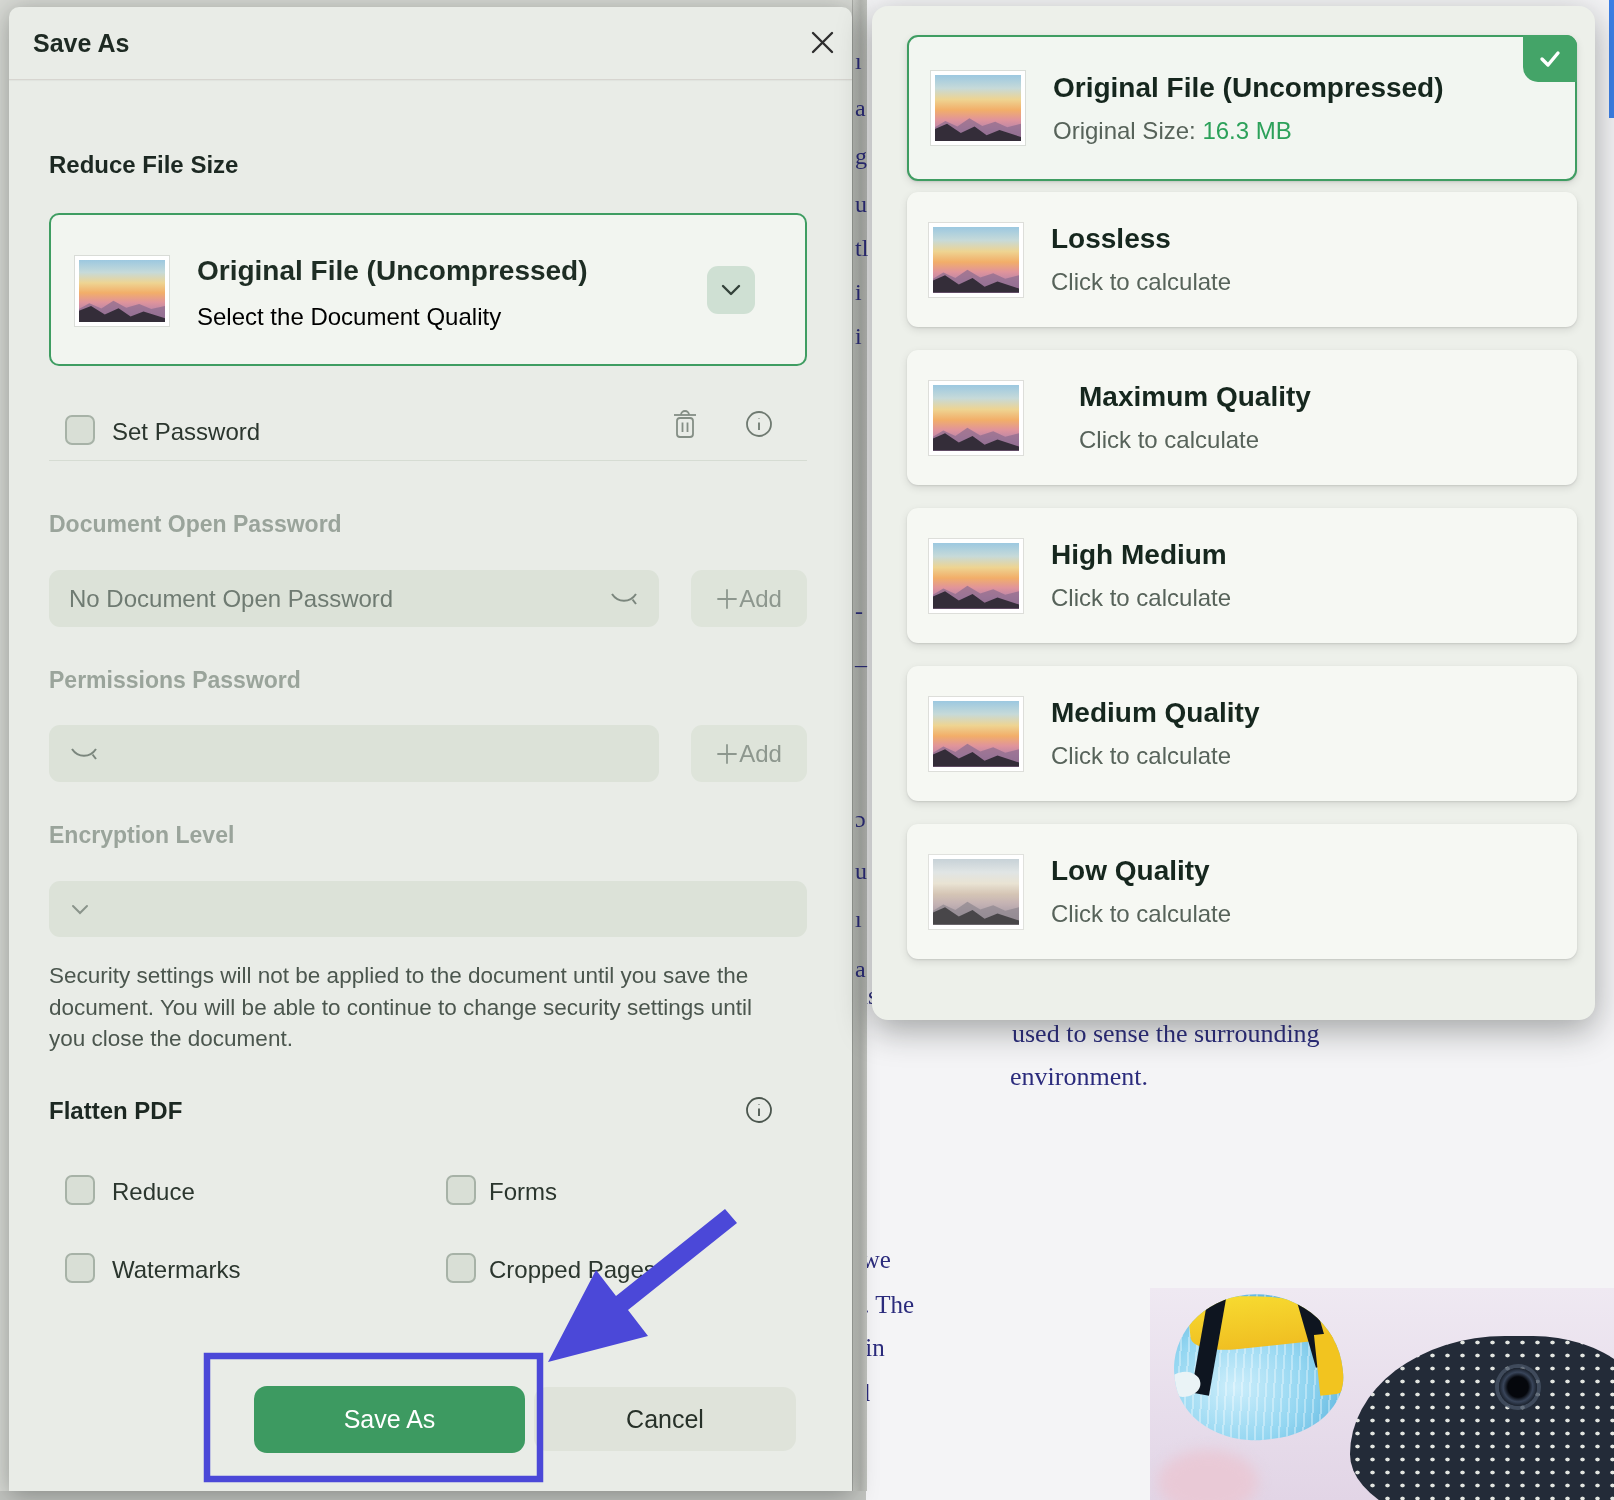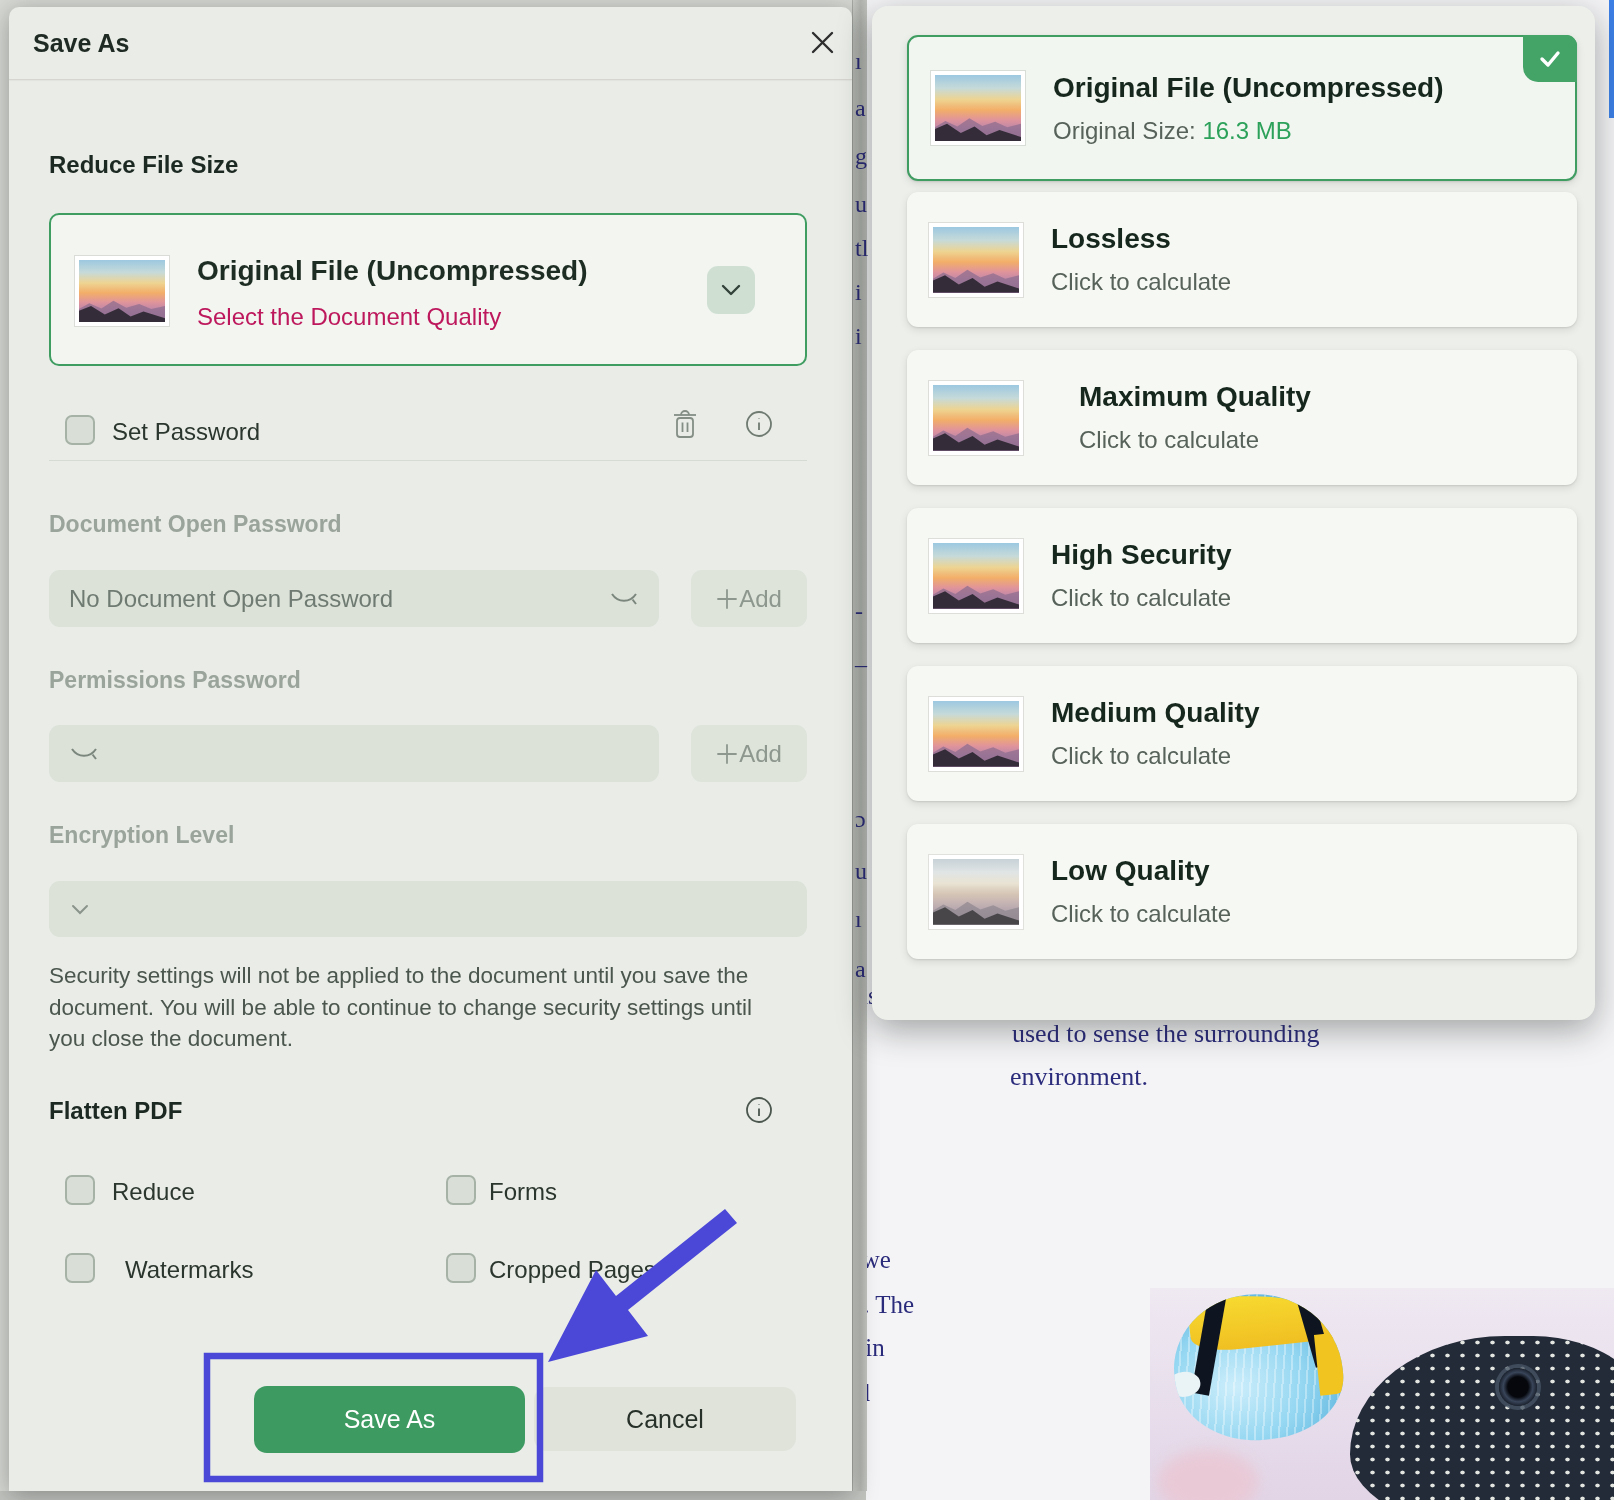--- a/index.html
+++ b/index.html
@@ -41,21 +41,21 @@
   
   #save-dialog{position:absolute;left:9px;top:7px;width:843px;height:1484px;background:#e9ece7;
     border-radius:10px 10px 0 0;box-shadow:0 4px 26px rgba(20,25,22,.35);}
   .dlg-title{position:absolute;left:24px;top:22px;font-size:25px;font-weight:bold;color:#1e2a23;}
   .close-btn{position:absolute;left:795px;top:17px;width:36px;height:36px;display:flex;align-items:center;justify-content:center;cursor:pointer;}
   .hdr-divider{position:absolute;left:0;top:72px;width:100%;height:1px;background:#d7d5d0;box-shadow:0 1px 1px rgba(0,0,0,.04);}
   .section-heading{position:absolute;font-size:24px;font-weight:bold;color:#1c2822;}
   .quality-card{position:absolute;left:40px;top:206px;width:758px;height:153px;background:#f2f5f0;
     border:2px solid #3f9d62;border-radius:10px;box-sizing:border-box;}
   .q-title{position:absolute;left:146px;top:40px;font-size:28px;font-weight:bold;color:#1e2d24;white-space:nowrap;}
-  .q-sub{position:absolute;left:146px;top:88px;font-size:24px;color:#be185d;white-space:nowrap;}
+  .q-sub{position:absolute;left:146px;top:88px;font-size:24px;color:#000000;white-space:nowrap;}
   .chevron-btn{position:absolute;left:656px;top:51px;width:48px;height:48px;background:#cfe0d3;border-radius:11px;
     display:flex;align-items:center;justify-content:center;cursor:pointer;}
 
   .thumb{position:absolute;background:#fff;padding:4px;box-shadow:0 0 0 1px rgba(0,0,0,.10);}
   .thumb-inner{position:relative;width:100%;height:100%;overflow:hidden;
     background:linear-gradient(180deg,#9cc8e0 0%,#c6dad9 20%,#eed492 37%,#f2ae69 53%,#e0949b 68%,#ba85a8 82%,#8d6d96 100%);}
   .thumb-inner::before{content:'';position:absolute;left:0;right:0;bottom:0;height:52%;background:#8f6d8f;opacity:.75;
     clip-path:polygon(0 60%,12% 42%,26% 58%,40% 34%,55% 56%,70% 44%,84% 60%,100% 50%,100% 100%,0 100%);}
   .thumb-inner::after{content:'';position:absolute;left:0;right:0;bottom:0;height:40%;background:#342d39;
     clip-path:polygon(0 100%,0 55%,14% 35%,30% 70%,46% 45%,60% 78%,75% 58%,100% 85%,100% 100%);}
@@ -258,21 +258,21 @@
             <path d="M15 9 V9.5 M15 13.5 V21"></path>
         </svg>
       </span>
     </div>
 
     <div class="checkbox" style="left:56px;top:1168px;"></div>
     <div class="cb-label" style="left:103px;top:1171px;">Reduce</div>
     <div class="checkbox" style="left:437px;top:1168px;"></div>
     <div class="cb-label" style="left:480px;top:1171px;">Forms</div>
     <div class="checkbox" style="left:56px;top:1246px;"></div>
-    <div class="cb-label" style="left:103px;top:1249px;margin-left:13px;">Watermarks</div>
+    <div class="cb-label" style="left:103px;top:1249px;">Watermarks</div>
     <div class="checkbox" style="left:437px;top:1246px;"></div>
     <div class="cb-label" style="left:480px;top:1249px;">Cropped Pages</div>
 
     <button class="primary-btn">Save As</button>
     <button class="secondary-btn">Cancel</button>
   </div>
 
   <div id="quality-panel">
 
     <div class="q-card q-card--selected" style="top:29px;">
@@ -310,21 +310,21 @@
         <span class="card-title">Maximum Quality</span>
         <span class="card-sub">Click to calculate</span>
       </div>
     </div>
 
     <div class="q-card" style="top:502px;">
       <div class="card-thumb">
           <div class="thumb-inner"></div>
         </div>
       <div class="card-text">
-        <span class="card-title">High Security</span>
+        <span class="card-title">High Medium</span>
         <span class="card-sub">Click to calculate</span>
       </div>
     </div>
 
     <div class="q-card" style="top:660px;">
       <div class="card-thumb">
           <div class="thumb-inner"></div>
         </div>
       <div class="card-text">
         <span class="card-title">Medium Quality</span>

